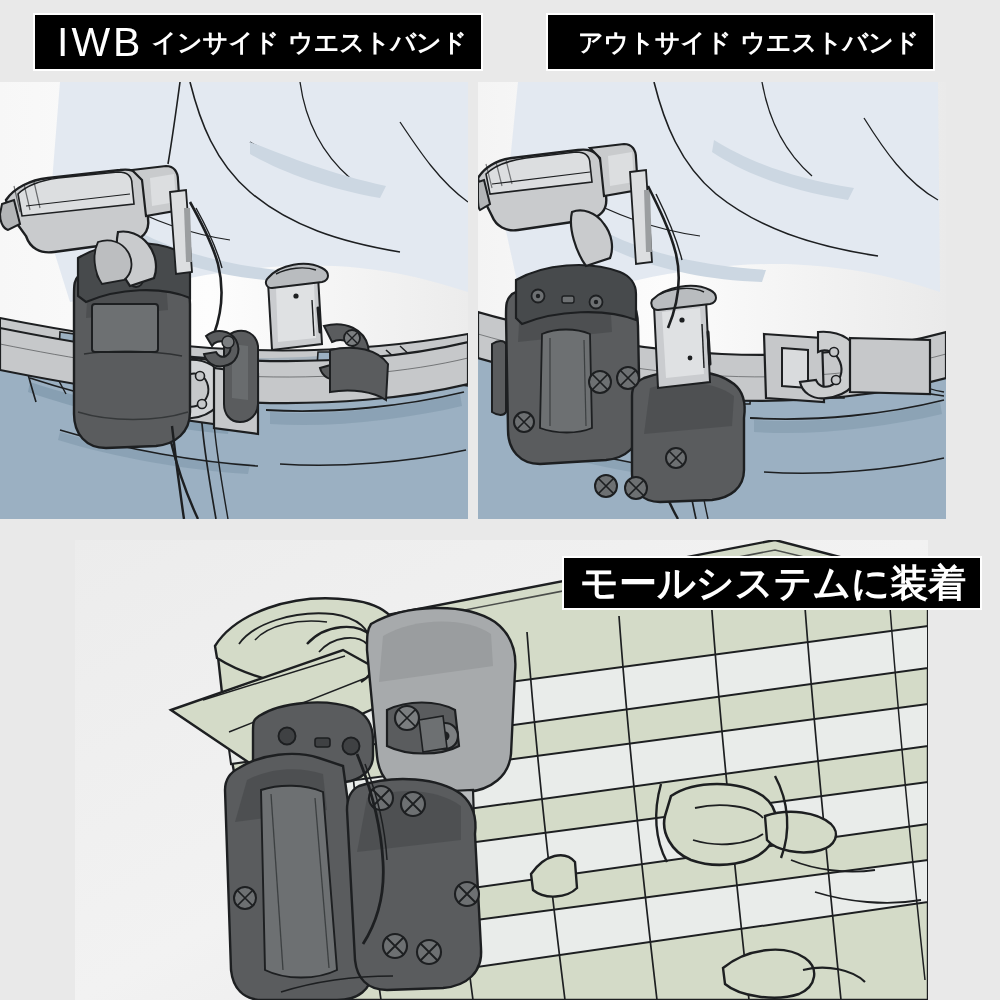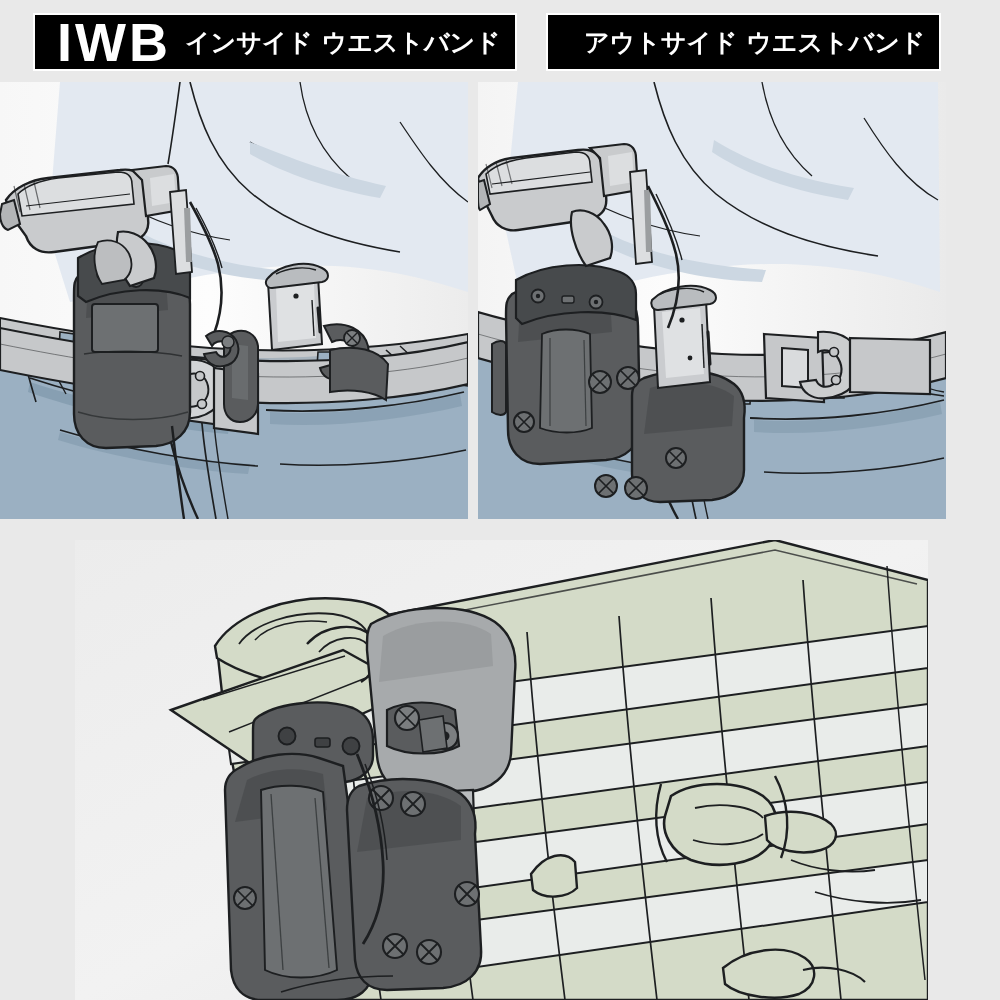--- a/index.html
+++ b/index.html
@@ -28,30 +28,30 @@
     align-items:center;
     box-sizing:border-box;
     white-space:nowrap;
     border:2px solid #fff;
   }
   #cap-iwb{left:33px;top:13px;height:58px;padding:0 14px 0 22px;}
   #cap-owb{left:546px;top:13px;height:58px;padding:0 14px 0 22px;}
   #cap-molle{left:562px;top:556px;height:54px;padding:0 14px 0 16px;}
 
   .cap-abbr{
-    font-size:54px;
-    font-weight:700;
+    font-size:41px;
+    font-weight:400;
     letter-spacing:3px;
     line-height:1;
     font-family:"Liberation Sans","DejaVu Sans",sans-serif;
   }
   .cap-sub{
     font-size:25px;
     font-weight:700;
-    margin-left:14px;
+    margin-left:8px;
     line-height:1;
     letter-spacing:0px;
     font-family:"DejaVu Sans","Liberation Sans",sans-serif;
   }
   .cap-main{
     font-size:38px;
     font-weight:700;
     line-height:1;
     letter-spacing:0px;
     font-family:"DejaVu Sans","Liberation Sans",sans-serif;
@@ -429,14 +429,17 @@
                C700,462 664,456 650,444 Z" fill="#d4dbc8" stroke="#1d1f21" stroke-width="2.4"></path>
       <path d="M728,430 C752,424 778,430 790,442" fill="none" stroke="#1d1f21" stroke-width="2.2"></path>
 
       <path d="M716,320 C740,330 772,334 800,330" fill="none" stroke="#1d1f21" stroke-width="1.8"></path>
       <path d="M740,352 C772,362 812,366 846,360" fill="none" stroke="#1d1f21" stroke-width="1.8"></path>
 
       <path d="M206,452 C238,442 278,436 318,436" fill="none" stroke="#1d1f21" stroke-width="1.6"></path>
     </svg>
   </div>
 
+  <div class="caption" id="cap-molle">
+    <span class="cap-main">モールシステムに装着</span>
+  </div>
 
 </div>
 
 </body></html>

